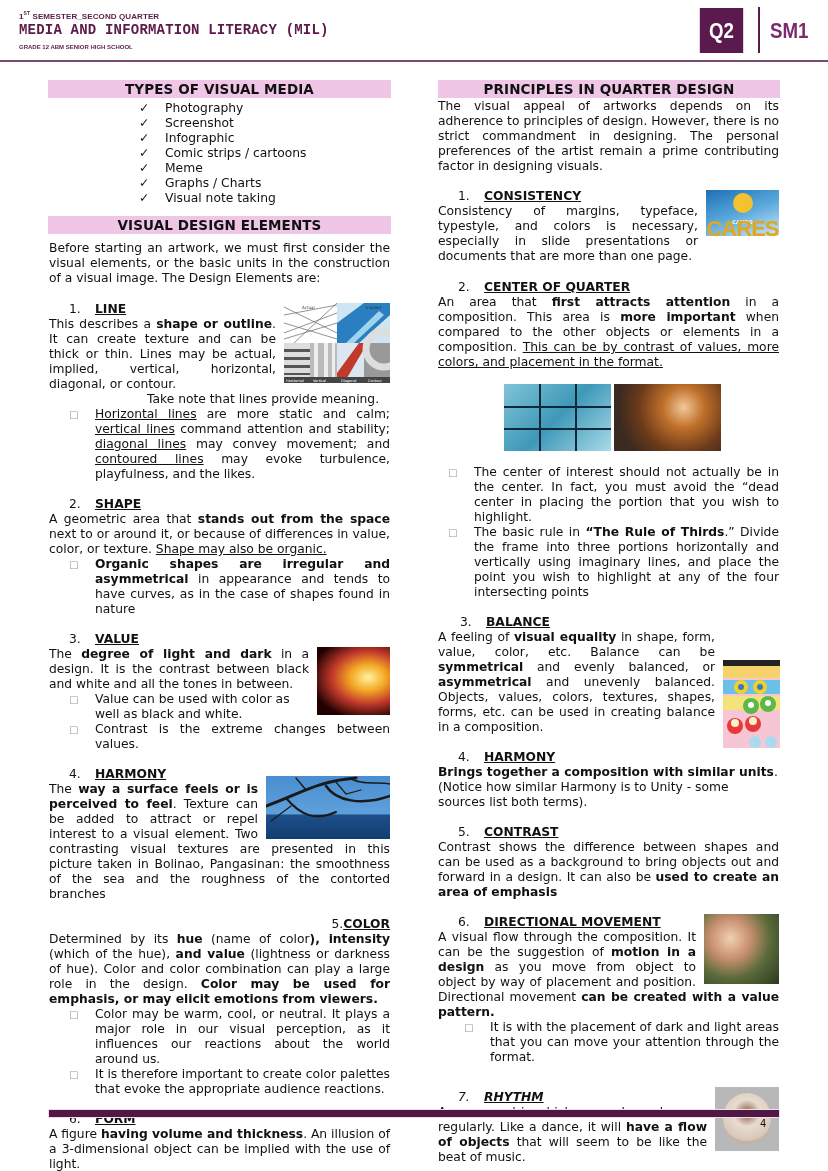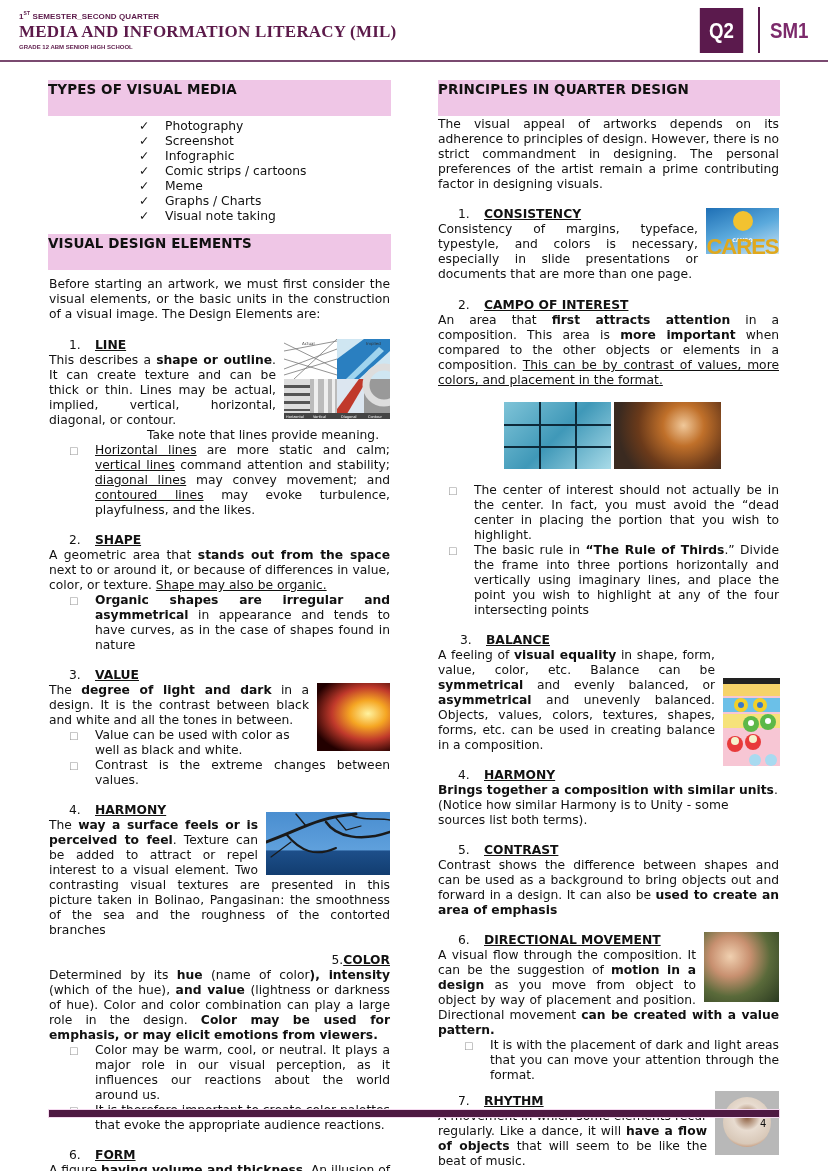--- a/index.html
+++ b/index.html
@@ -2,38 +2,38 @@
 <html><head>
 <meta charset="utf-8">
 <style>
   html, body { margin:0; padding:0; background:#fff; }
   body { width:828px; height:1171px; position:relative; overflow:hidden;
          font-family:"DejaVu Sans", sans-serif; color:#111; font-size:12.3px; }
   .hdr { position:absolute; left:0; top:0; width:828px; height:62px; }
   .hdr .sem { position:absolute; left:19px; top:10px; font-family:"Liberation Sans", sans-serif;
               font-weight:bold; font-size:8px; color:#5c1a4a; letter-spacing:0.1px; }
   .hdr .sem sup { font-size:5px; }
-  .hdr .title { position:absolute; left:19px; top:22px; font-family:Liberation Serif, serif;
-                font-weight:bold; font-size:17px; color:#5c1a4a; letter-spacing:0.2px; }
+  .hdr .title { position:absolute; left:19px; top:22px; font-family:Liberation Mono, monospace;
+                font-weight:bold; font-size:14px; color:#5c1a4a; letter-spacing:0.2px; }
   .hdr .grade { position:absolute; left:19px; top:44px; font-family:"Liberation Sans", sans-serif;
                 font-weight:bold; font-size:6px; color:#5c1a4a; }
   .hdr .q { position:absolute; left:696px; top:8px; width:51px; height:45px; background:#5b1a4d;
             color:#fff; font-family:"Liberation Sans", sans-serif; font-weight:bold; font-size:22px;
             display:flex; align-items:center; justify-content:center; transform:scaleX(0.85); }
   .hdr .vsep { position:absolute; left:758px; top:7px; width:2px; height:46px; background:#5b1a4d; }
   .hdr .sm { position:absolute; left:770px; top:8px; height:45px; color:#7c2a6b;
              font-family:"Liberation Sans", sans-serif; font-weight:bold; font-size:22px;
              display:flex; align-items:center; transform:scaleX(0.85); transform-origin:left center; }
   .hdr .rule { position:absolute; left:0; top:60px; width:828px; height:2px; background:#7a4a70; }
 
   .col { position:absolute; top:80px; width:341px; line-height:15px; }
   .colL { left:49px; }
   .colR { left:438px; }
-  .band { background:#efc6e6; text-align:left; font-weight:bold; font-size:13.5px;
-          height:36px; line-height:18px; letter-spacing:0.1px; }
+  .band { background:#efc6e6; text-align:center; font-weight:bold; font-size:13.5px;
+          height:18px; line-height:18px; letter-spacing:0.1px; }
   .colL .band { margin-left:-1px; width:343px; }
   .colR .band { width:342px; }
   p { margin:0; text-align:justify; }
   .checks { list-style:none; margin:3px 0 10px 90px; padding:0; }
   .checks li { height:15px; line-height:15px; }
   .checks li .ck { display:inline-block; width:26px; }
   .sec-h { margin:0 0 0 20px; height:16px; line-height:16px; }
   .sec-h .num { display:inline-block; width:26px; }
   .sec-h .lbl { font-weight:bold; text-decoration:underline; }
   .bul { display:flex; }
@@ -179,21 +179,21 @@
   <p style="margin-top:1px;">The visual appeal of artworks depends on its adherence to principles of design. However, there is no strict commandment in designing. The personal preferences of the artist remain a prime contributing factor in designing visuals.</p>
 
   <div class="sec-h" style="margin-top:14px;"><span class="num">1.</span><span class="lbl">CONSISTENCY</span></div>
   <div class="img" style="width:73px;height:46px;margin-top:-14px;background:linear-gradient(160deg,#1e6fb5,#5aa9dc 50%,#cfe6f6);">
     <div style="position:absolute;left:27px;top:3px;width:20px;height:20px;border-radius:50%;background:#f2c230;"></div>
     <div style="position:absolute;left:0;top:25px;width:73px;text-align:center;font-size:5px;font-weight:bold;color:#fff;">CAMPO</div>
     <div style="position:absolute;left:0;top:31px;width:73px;text-align:center;font-family:'Liberation Sans',sans-serif;font-weight:bold;font-size:22px;color:#e0a81c;letter-spacing:-1px;">CARES</div>
   </div>
   <p>Consistency of margins, typeface, typestyle, and colors is necessary, especially in slide presentations or documents that are more than one page.</p>
 
-  <div class="sec-h" style="margin-top:15px;clear:both;"><span class="num">2.</span><span class="lbl">CAMPO OF INTEREST</span></div>
+  <div class="sec-h" style="margin-top:15px;clear:both;"><span class="num">2.</span><span class="lbl">CENTER OF QUARTER</span></div>
   <p><span>An area that </span><b>first attracts attention</b><span> in a composition. This area is </span><b>more important</b><span> when compared to the other objects or elements in a composition. </span><span class="u">This can be by contrast of values, more colors, and placement in the format.</span></p>
   <div style="display:flex;gap:3px;margin:14px 0 14px 66px;">
     <div style="width:107px;height:67px;position:relative;background:linear-gradient(135deg,#7fc4d8,#3f98b8 50%,#a9dbe8);">
       <div style="position:absolute;left:35px;top:0;width:2px;height:67px;background:#0d2a3a;"></div>
       <div style="position:absolute;left:71px;top:0;width:2px;height:67px;background:#0d2a3a;"></div>
       <div style="position:absolute;left:0;top:22px;width:107px;height:2px;background:#0d2a3a;"></div>
       <div style="position:absolute;left:0;top:44px;width:107px;height:2px;background:#0d2a3a;"></div>
     </div>
     <div style="width:107px;height:67px;background:radial-gradient(circle at 65% 35%,#f0c89a 0%,#c0702a 25%,#6b3a1a 55%,#3a2a20 80%);"></div>
   </div>
@@ -241,21 +241,21 @@
   <p><span>Contrast shows the difference between shapes and can be used as a background to bring objects out and forward in a design. It can also be </span><b>used to create an area of emphasis</b></p>
 
   <div class="sec-h" style="margin-top:14px;"><span class="num">6.</span><span class="lbl">DIRECTIONAL MOVEMENT</span></div>
   <div class="img" style="width:75px;height:70px;margin-top:-16px;background:radial-gradient(circle at 35% 35%,#f0d0b0 0%,#c89070 30%,#5a6a3a 60%,#2a3a20 100%);"></div>
   <p><span>A visual flow through the composition. It can be the suggestion of </span><b>motion in a design</b><span> as you move from object to object by way of placement and position. Directional movement </span><b>can be created with a value pattern.</b></p>
   <div class="bul">
     <span class="box" style="padding-left:26px;width:52px;">□</span>
     <span class="txt">It is with the placement of dark and light areas that you can move your attention through the format.</span>
   </div>
 
-  <div class="sec-h" style="margin-top:10px;"><span class="num">7.</span><span class="lbl">RHYTHM</span></div>
+  <div class="sec-h" style="margin-top:24px;font-style:italic;"><span class="num">7.</span><span class="lbl">RHYTHM</span></div>
   <div class="img" style="width:64px;height:64px;margin-top:-18px;background:#b8b8b8;">
     <div style="position:absolute;left:8px;top:6px;width:48px;height:50px;border-radius:50%;background:radial-gradient(circle at 50% 40%,#8a5a3a 0%,#e8dcd0 35%,#d8c8b8 70%,#b86a3a 90%);"></div>
   </div>
   <p><span>A movement in which some elements recur regularly. Like a dance, it will </span><b>have a flow of objects</b><span> that will seem to be like the beat of music.</span></p>
 
   <div class="sec-h" style="margin-top:14px;clear:both;"><span class="num">8.</span><span class="lbl">PERSPECTIVE</span></div>
 
 </div>
 
 <div class="page-bar"></div>

